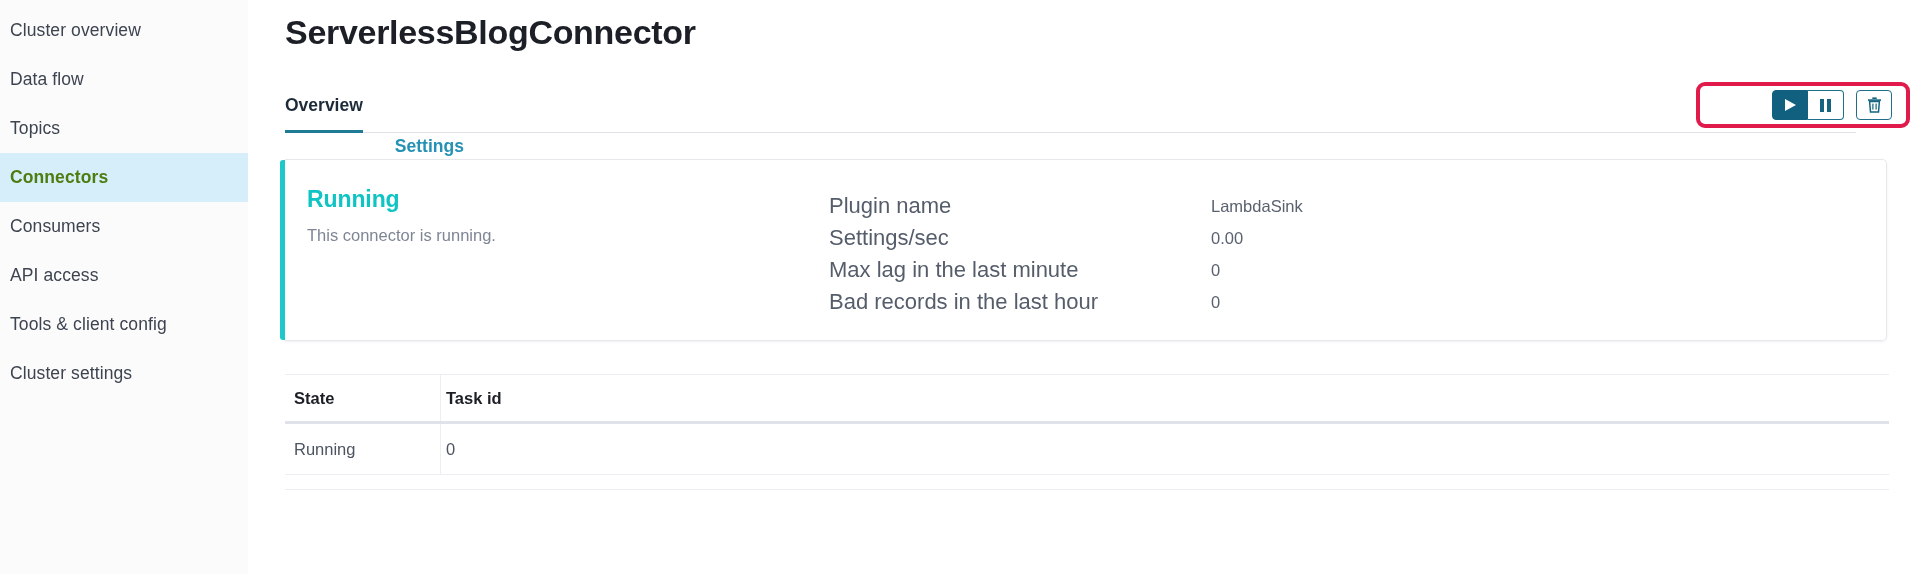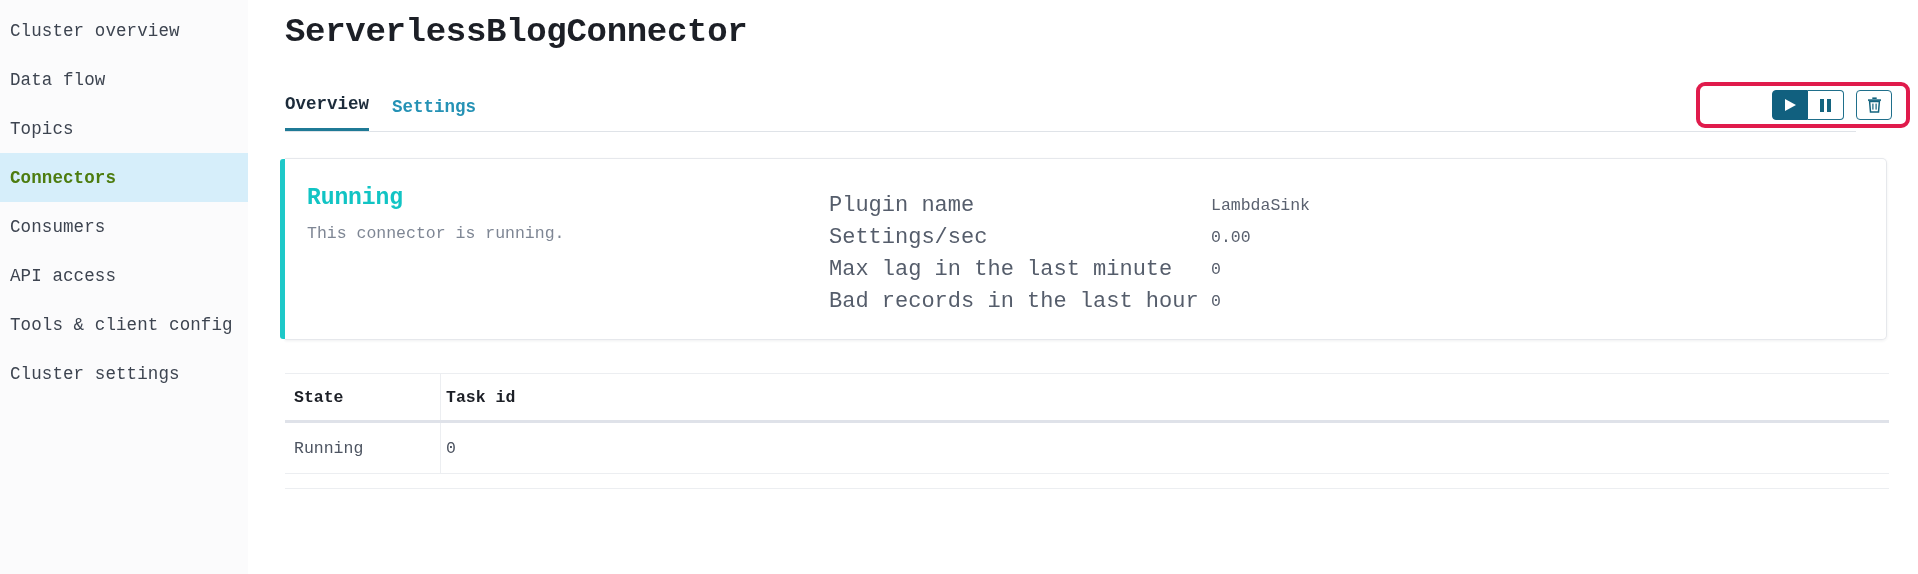--- a/index.html
+++ b/index.html
@@ -10,21 +10,20 @@
     background: #ffffff;
     font-family: "Liberation Sans", sans-serif;
     -webkit-font-smoothing: antialiased;
   }
   .app {
     position: relative;
     width: 1918px;
     height: 574px;
     display: flex;
     background: #ffffff;
-    font-family: Liberation Mono, monospace;
   }
 
   
   .sidebar {
     width: 248px;
     min-width: 248px;
     height: 574px;
     background: #fbfbfc;
     padding-top: 6px;
     position: relative;
@@ -67,37 +66,38 @@
 
   
   .tabbar {
     position: relative;
     margin-top: 43px;
     height: 38px;
     margin-left: 1px;
   }
   .tabs {
     display: flex;
-    gap: 23px;
-    align-items: flex-end;
+    gap: 32px;
+    align-items: flex-start;
   }
   .tab {
     font-size: 17.5px;
     font-weight: bold;
     padding-bottom: 14px;
     cursor: pointer;
     white-space: nowrap;
     position: relative;
   }
   .tab.active {
     color: #1c2b3a;
     border-bottom: 3px solid #1f7a96;
   }
   .tab.inactive {
     color: #2592b5;
+    margin-top: 41px;
   }
   .tabbar-rule {
     position: absolute;
     left: 0;
     right: 33px;
     bottom: 0;
     height: 1px;
     background: #dfe3e8;
     z-index: 0;
   }

